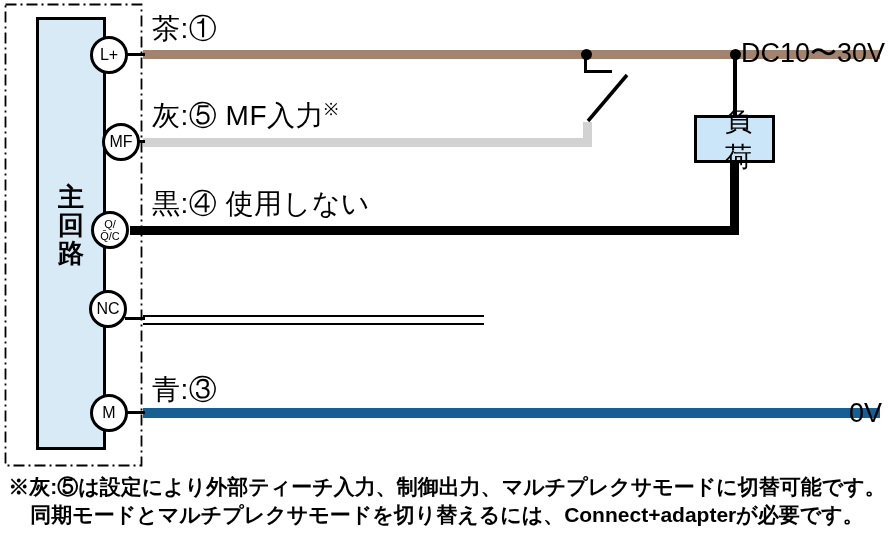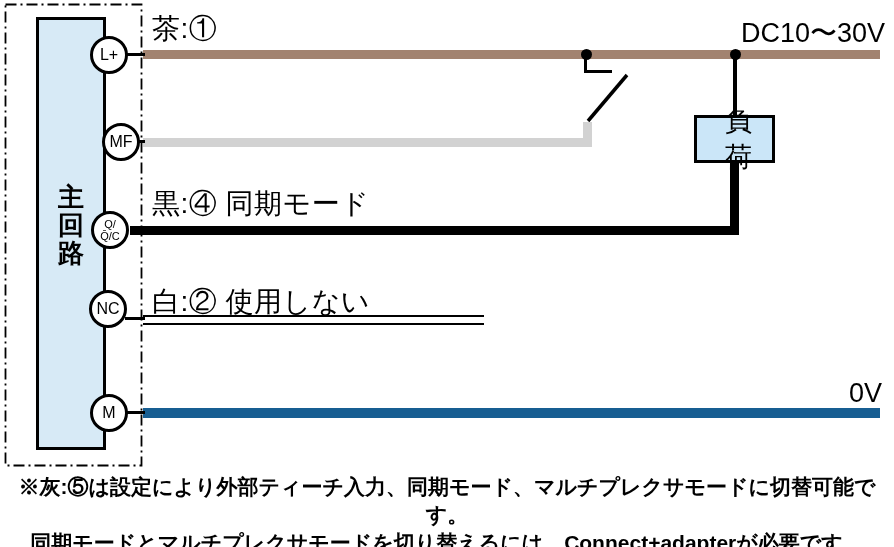--- a/index.html
+++ b/index.html
@@ -26,21 +26,21 @@
 
   .term{position:absolute;width:38px;height:38px;border:3px solid #000;border-radius:50%;
     background:#fff;display:flex;align-items:center;justify-content:center;
     font-size:16px;color:#000;text-align:center;}
   .term.small{font-size:11px;line-height:12px;white-space:pre-line;}
 
   .wlabel{position:absolute;left:152px;font-size:28px;font-weight:normal;color:#000;
     white-space:nowrap;letter-spacing:0.5px;}
   .wlabel .sup{font-size:17px;vertical-align:super;}
 
-  .supply-label{position:absolute;font-size:27px;color:#000;white-space:nowrap;}
+  .supply-label{position:absolute;font-size:27px;color:#000;white-space:nowrap;margin-top:20px;}
 
   .dot{position:absolute;width:11px;height:11px;border-radius:50%;background:#000;}
 
   .sw-line{position:absolute;background:#000;}
 
   .load-box{position:absolute;left:694px;top:115px;width:81px;height:48px;
     background:#CBE6F8;border:3px solid #000;display:flex;align-items:center;
     justify-content:center;font-size:27px;color:#000;padding-left:28px;}
   .load-drop{position:absolute;left:733px;top:55px;width:4px;height:60px;background:#000;}
 
@@ -76,33 +76,34 @@
   <div class="stub" style="top:411px"></div>
 
   <div class="term" style="left:90px;top:36px">L+</div>
   <div class="term" style="left:102px;top:123px">MF</div>
   <div class="term small" style="left:91px;top:211px">Q/
 Q̄/C</div>
   <div class="term" style="left:89px;top:290px">NC</div>
   <div class="term" style="left:90px;top:394px">M</div>
 
   <div class="wlabel" style="top:10px">茶:①</div>
-  <div class="wlabel" style="top:185px">黒:④ 同期モード</div>
-  <div class="wlabel" style="top:283px">白:② 使用しない</div>
+  <div class="wlabel" style="top:97px"><span>灰:⑤ MF入力</span><span class="sup">※</span></div>
+  <div class="wlabel" style="top:185px">黒:④ 使用しない</div>
+  <div class="wlabel" style="top:371px">青:③</div>
 
   <div class="supply-label" style="right:9px;top:15px">DC10〜30V</div>
   <div class="supply-label" style="right:12px;top:378px">0V</div>
 
   <div class="dot" style="left:581px;top:49px"></div>
   <div class="dot" style="left:730px;top:49px"></div>
 
   <div class="sw-line" style="left:584px;top:55px;width:3px;height:18px"></div>
   <div class="sw-line" style="left:584px;top:70px;width:28px;height:3px"></div>
 
   <div class="load-drop"></div>
   <div class="load-box">負荷</div>
 
   <div class="footnote">
-    <div>※灰:⑤は設定により外部ティーチ入力、同期モード、マルチプレクサモードに切替可能です。</div>
+    <div>※灰:⑤は設定により外部ティーチ入力、制御出力、マルチプレクサモードに切替可能です。</div>
     <div>同期モードとマルチプレクサモードを切り替えるには、Connect+adapterが必要です。</div>
   </div>
 
 </div>
 
 </body></html>

